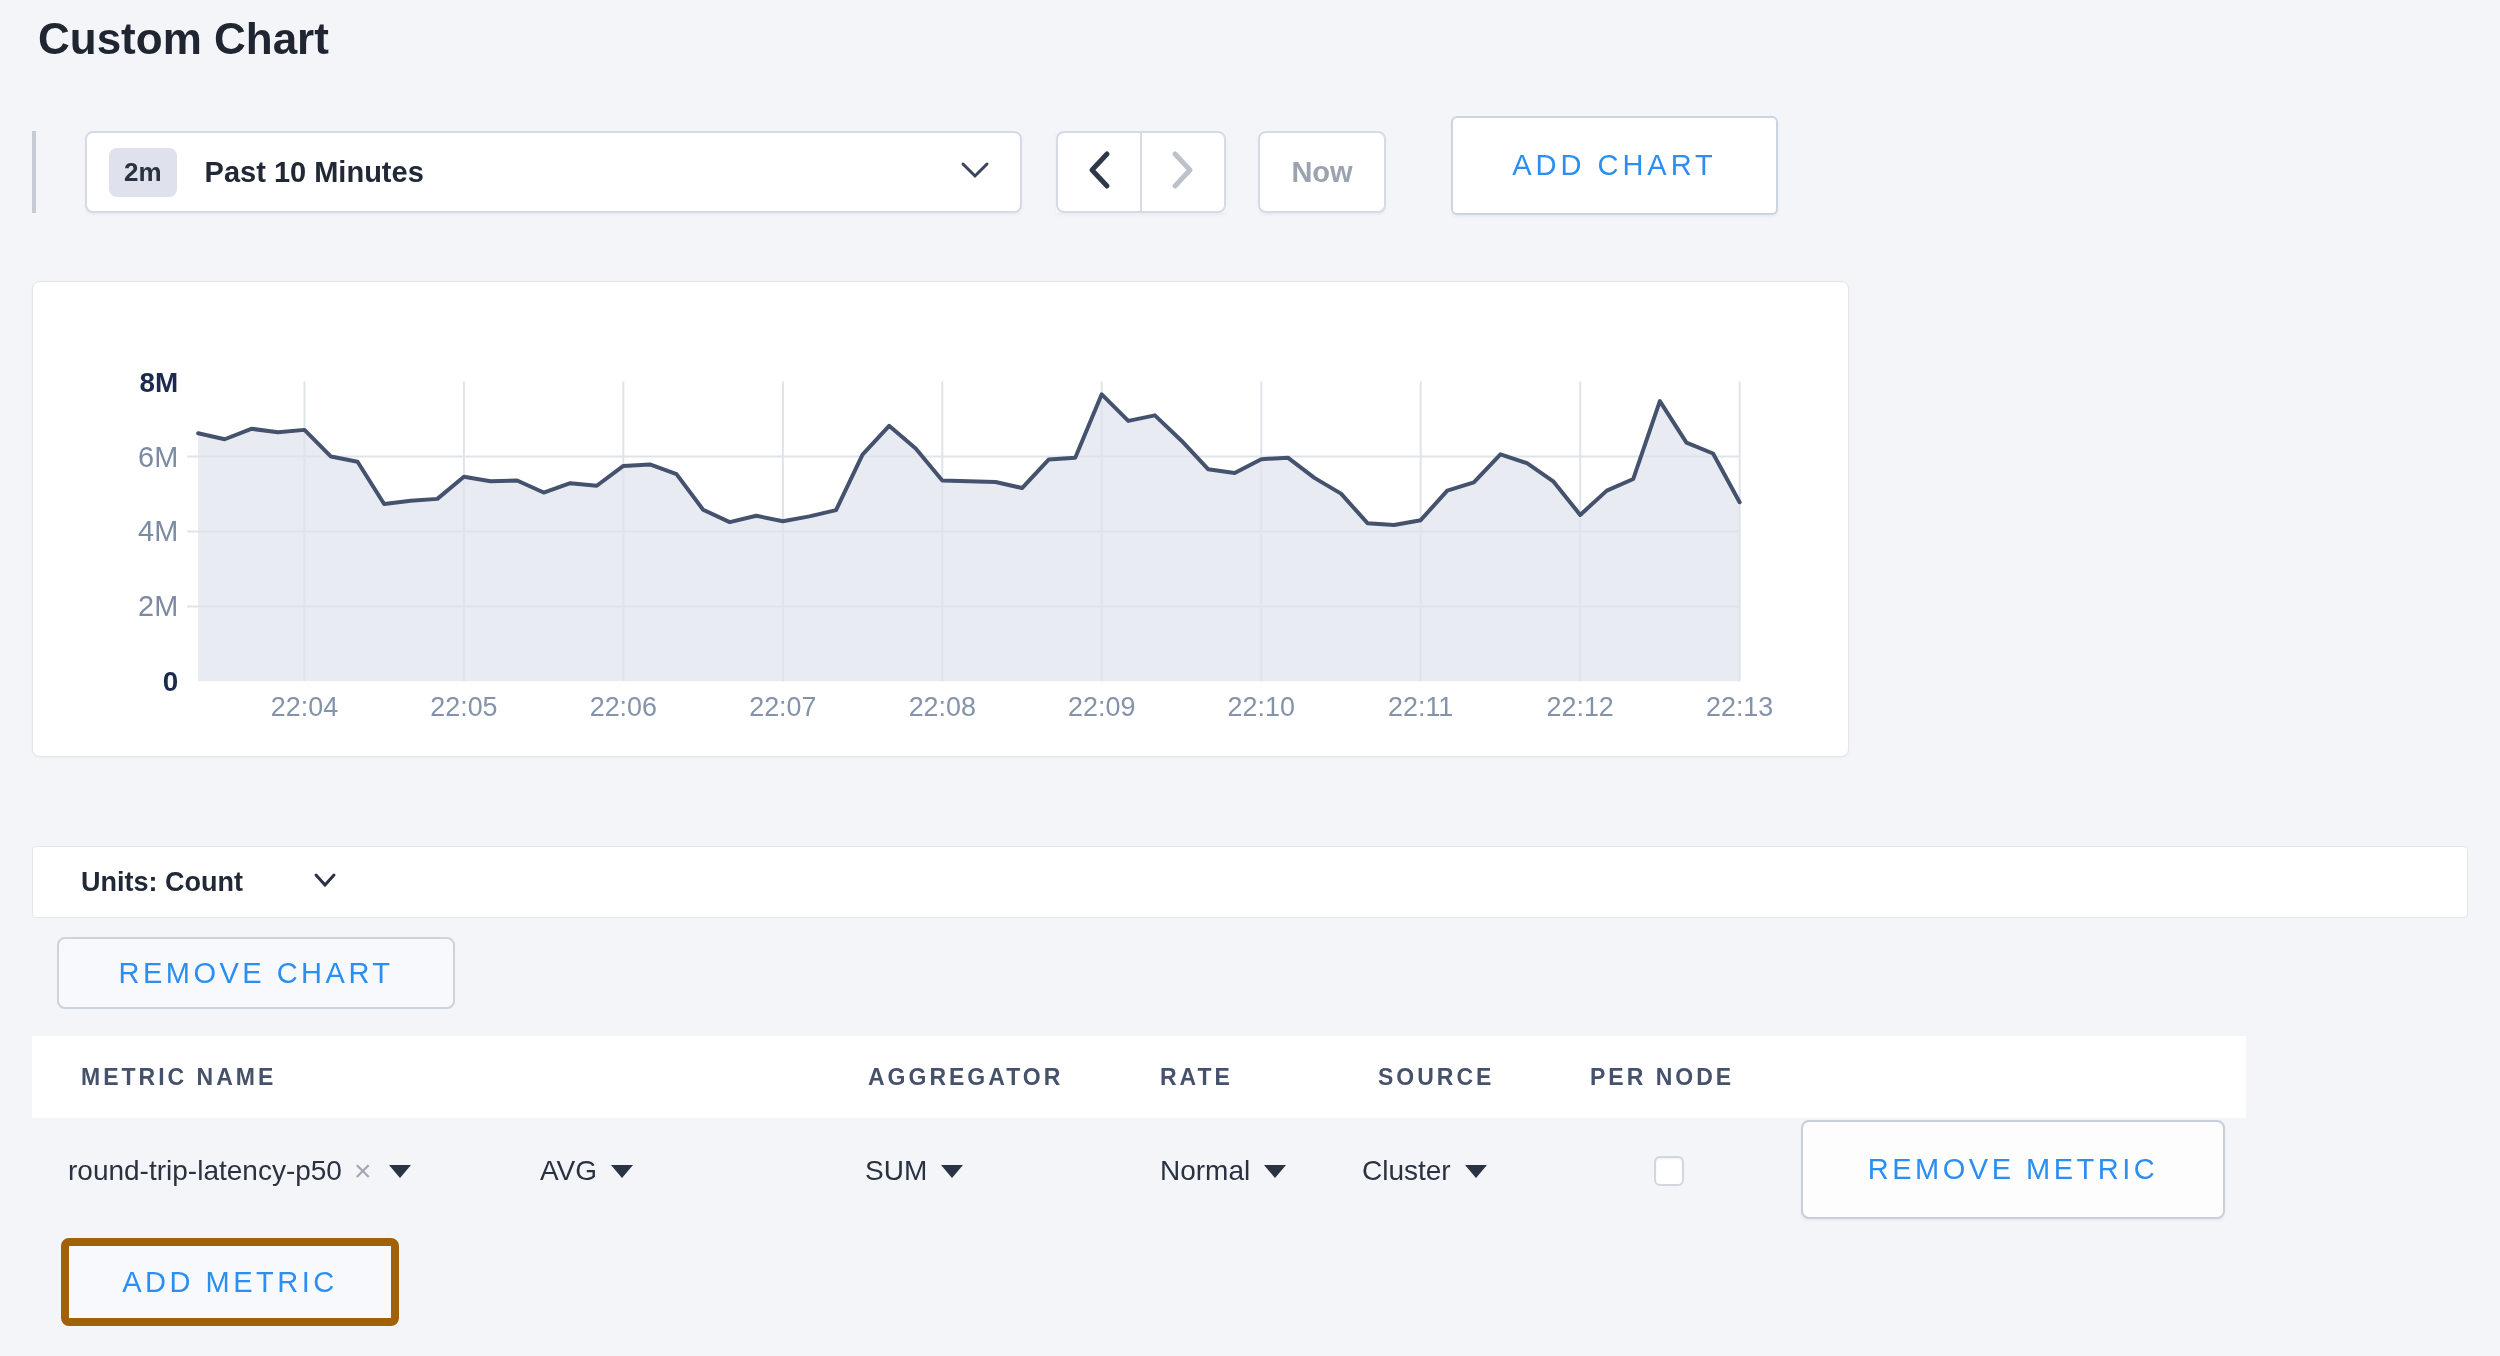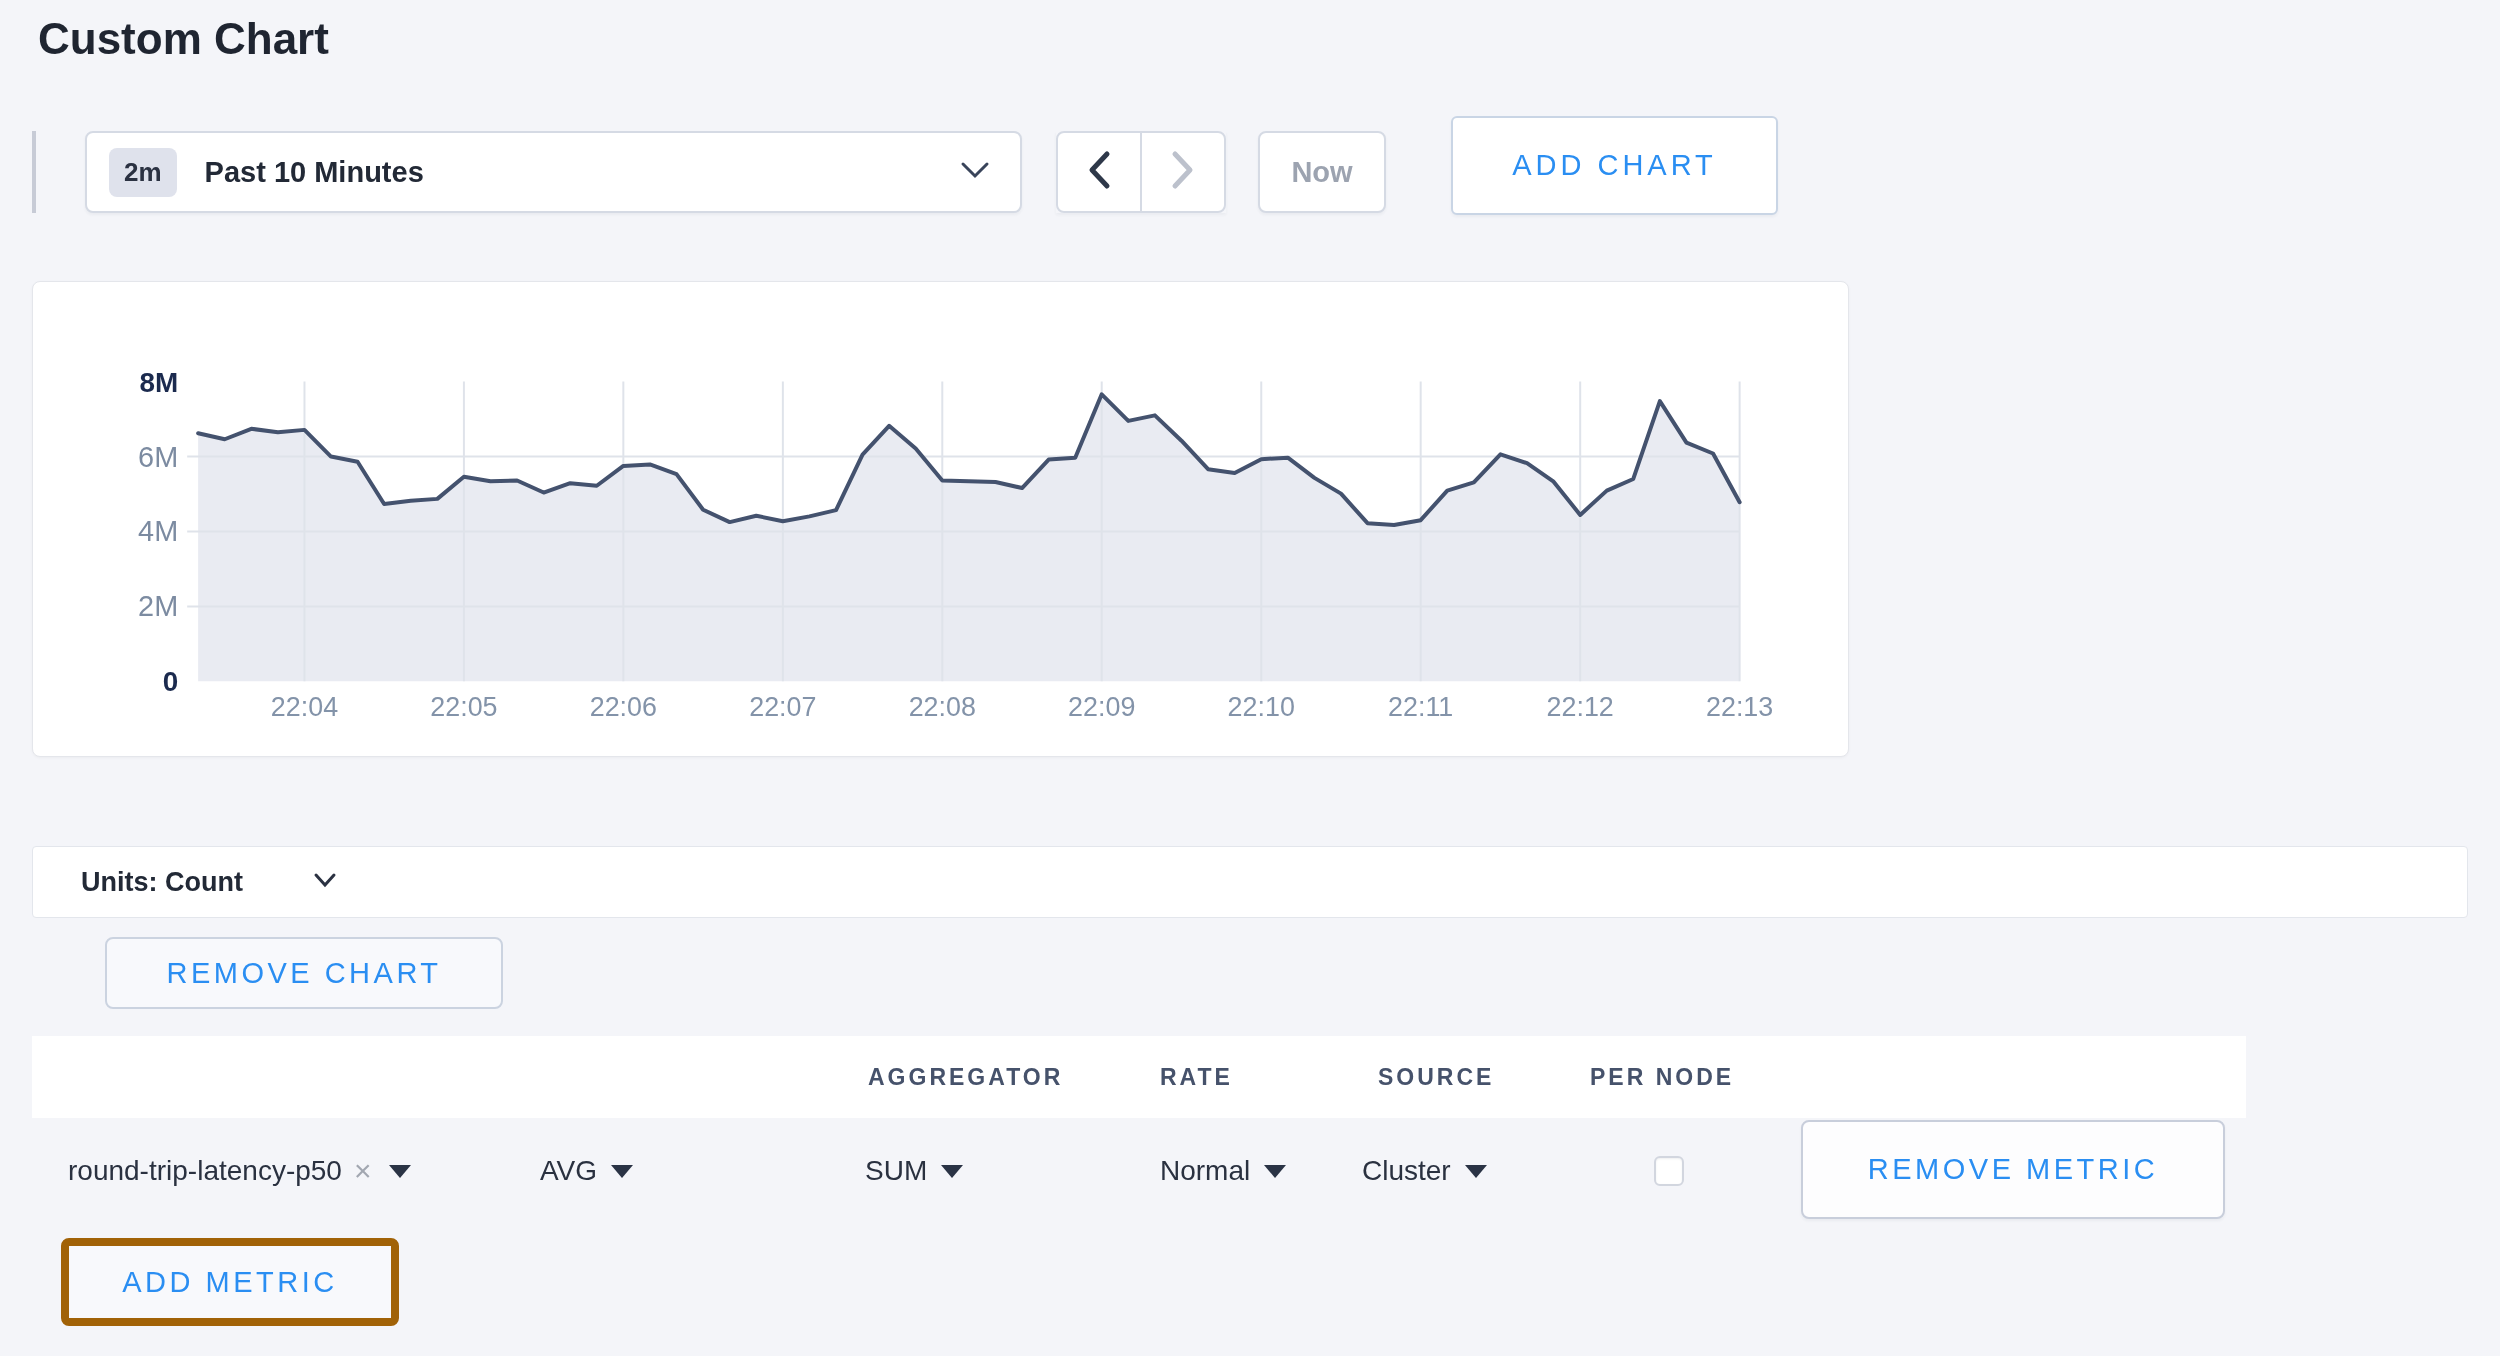--- a/index.html
+++ b/index.html
@@ -65,21 +65,21 @@
     border:1px solid #e3e6ec;border-radius:4px;box-sizing:border-box;
     display:flex;align-items:center;padding-left:48px;cursor:pointer;gap:48px;
   }
   .units-label{font-size:27px;font-weight:700;color:#222936;}
   .units-chevron{margin-left:22px;}
   
   .ghost-btn{
     box-sizing:border-box;display:flex;align-items:center;justify-content:center;
     font-size:29px;color:#2a8ef2;letter-spacing:3.5px;cursor:pointer;border-radius:8px;
   }
-  .remove-chart-btn{left:57px;top:937px;width:398px;height:72px;background:#f8f9fc;border:2px solid #cbd3e0;margin-left:48px;}
+  .remove-chart-btn{left:57px;top:937px;width:398px;height:72px;background:#f8f9fc;border:2px solid #cbd3e0;}
   .remove-metric-btn{left:1801px;top:1120px;width:424px;height:99px;background:#fdfdfe;border:2px solid #c8cedb;box-shadow:0 2px 3px rgba(40,50,70,0.05);}
   .add-metric-btn{left:61px;top:1238px;width:338px;height:88px;background:#f8f9fc;border:8px solid #a16207;}
   
   .table-header-band{left:32px;top:1036px;width:2214px;height:82px;background:#fff;}
   .th{
     position:absolute;top:0;height:82px;line-height:82px;
     font-size:23px;font-weight:700;letter-spacing:3px;color:#46526b;white-space:nowrap;
   }
   .row-cell{
     position:absolute;display:flex;align-items:center;height:50px;top:1146px;cursor:pointer;
@@ -175,20 +175,21 @@
   <span class="units-chevron">
     <svg width="24" height="16" viewBox="0 0 24 16">
         <polyline points="3,3 12,13 21,3" fill="none" stroke="#2b3242" stroke-width="3" stroke-linecap="round"></polyline>
       </svg>
   </span>
 </div>
 
 <div class="abs ghost-btn remove-chart-btn">REMOVE CHART</div>
 
 <div class="abs table-header-band">
+  <span class="th" style="left:49px">METRIC NAME</span>
   <span class="th" style="left:836px">AGGREGATOR</span>
   <span class="th" style="left:1128px">RATE</span>
   <span class="th" style="left:1346px">SOURCE</span>
   <span class="th" style="left:1558px">PER NODE</span>
 </div>
 
 <div class="row-cell" style="left:68px">
   <span class="row-text">round-trip-latency-p50</span>
   <span class="x-icon">×</span>
   <span class="caret"></span>

